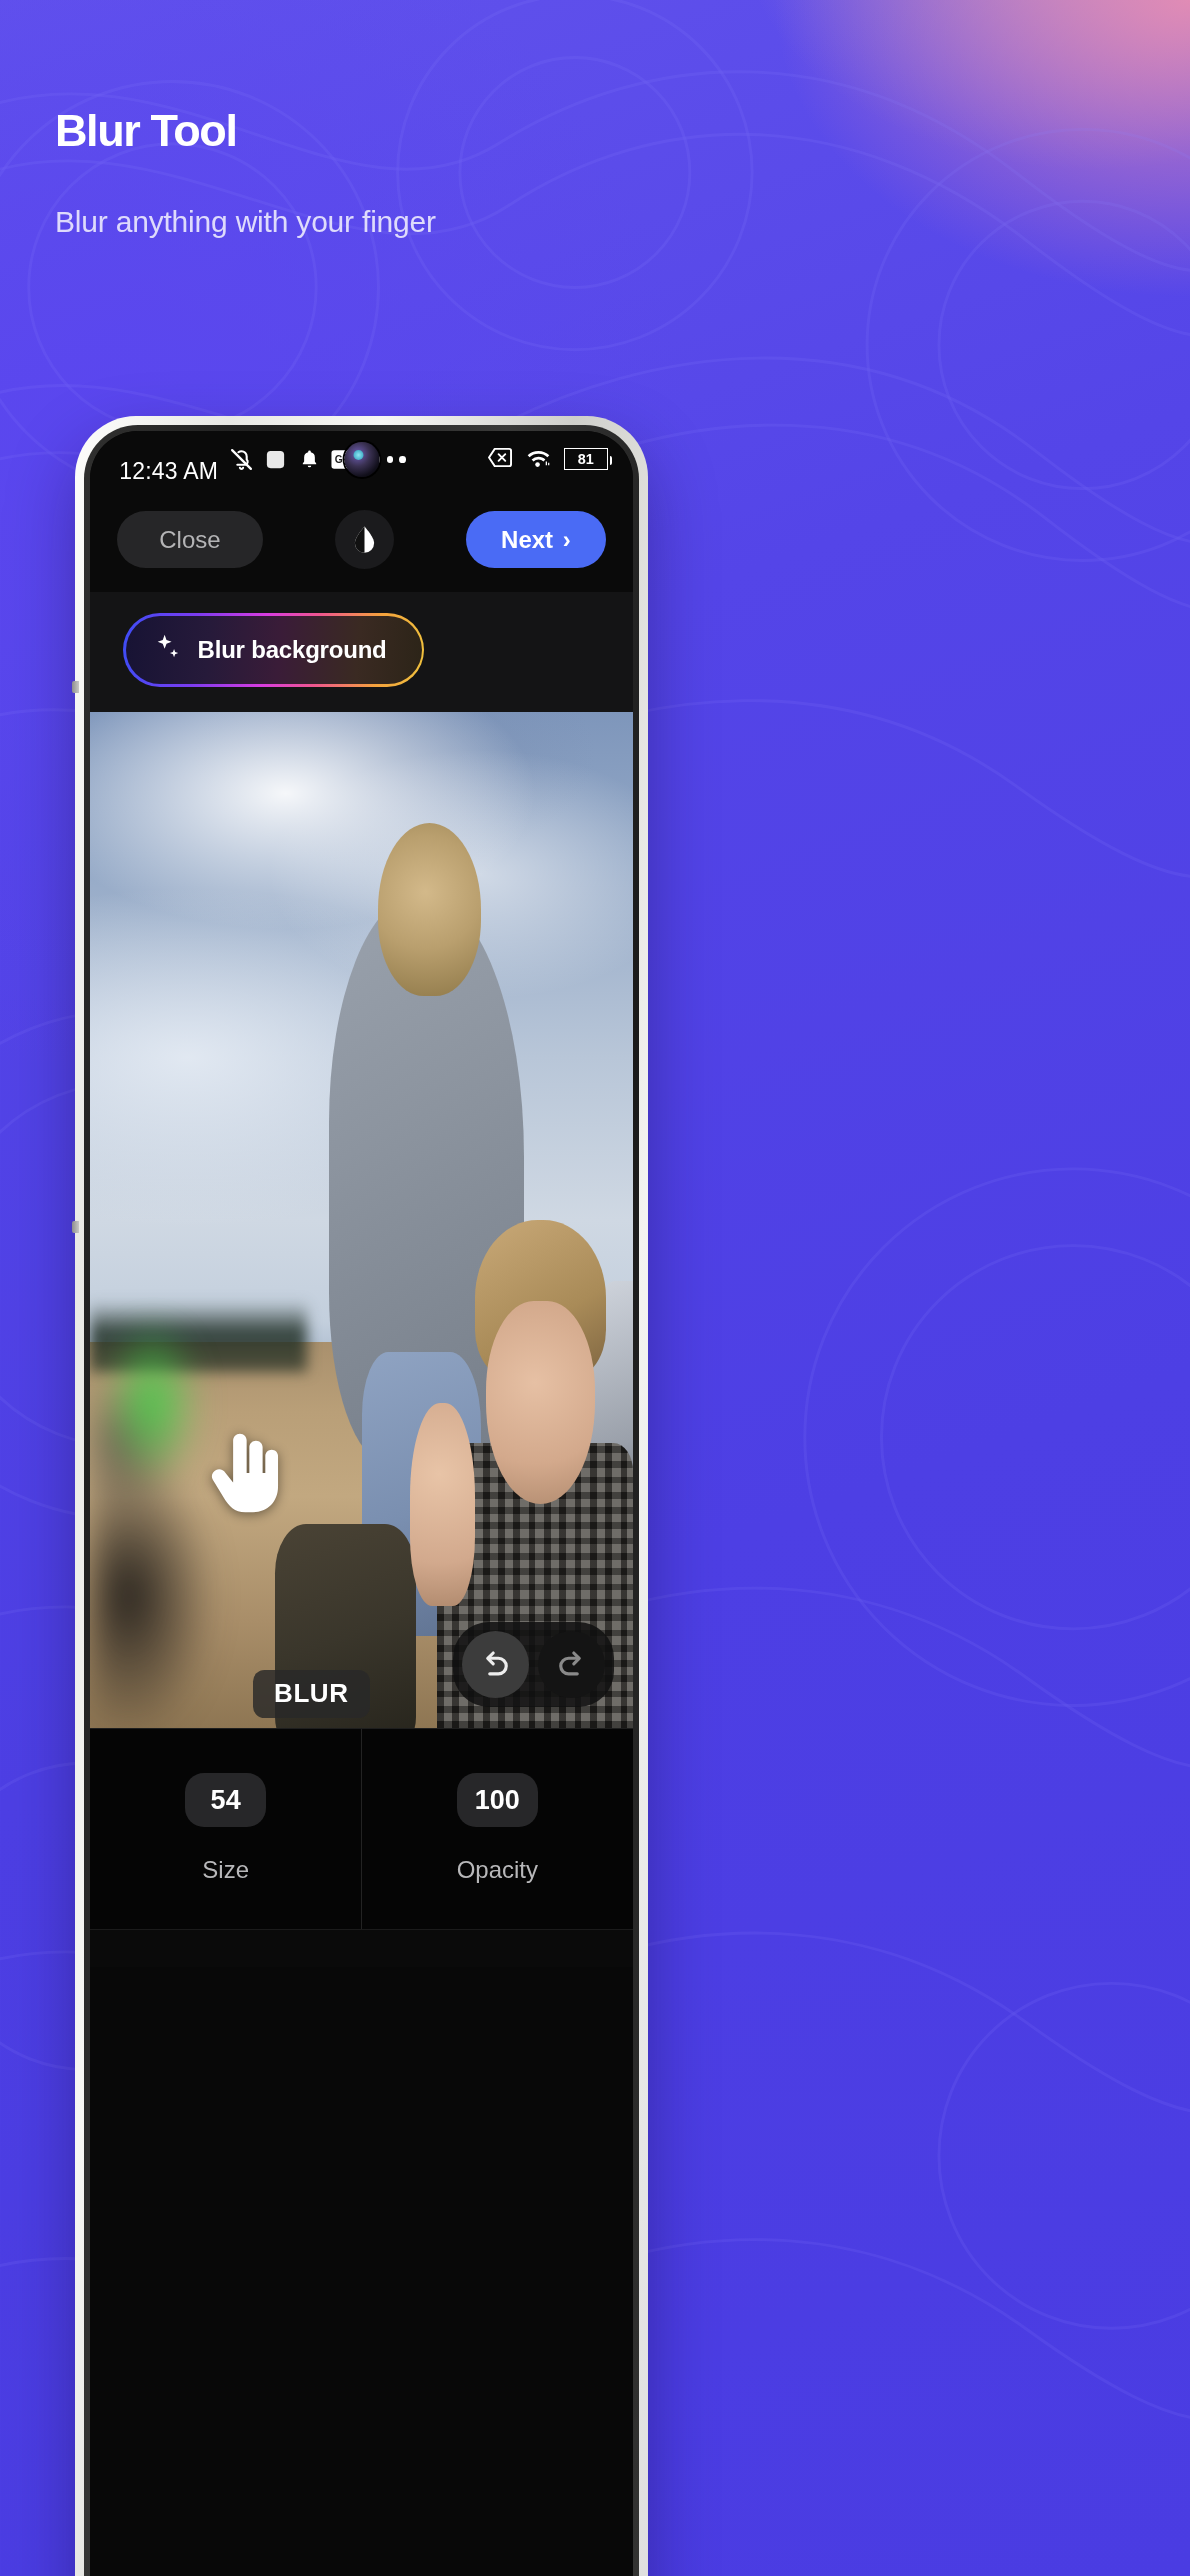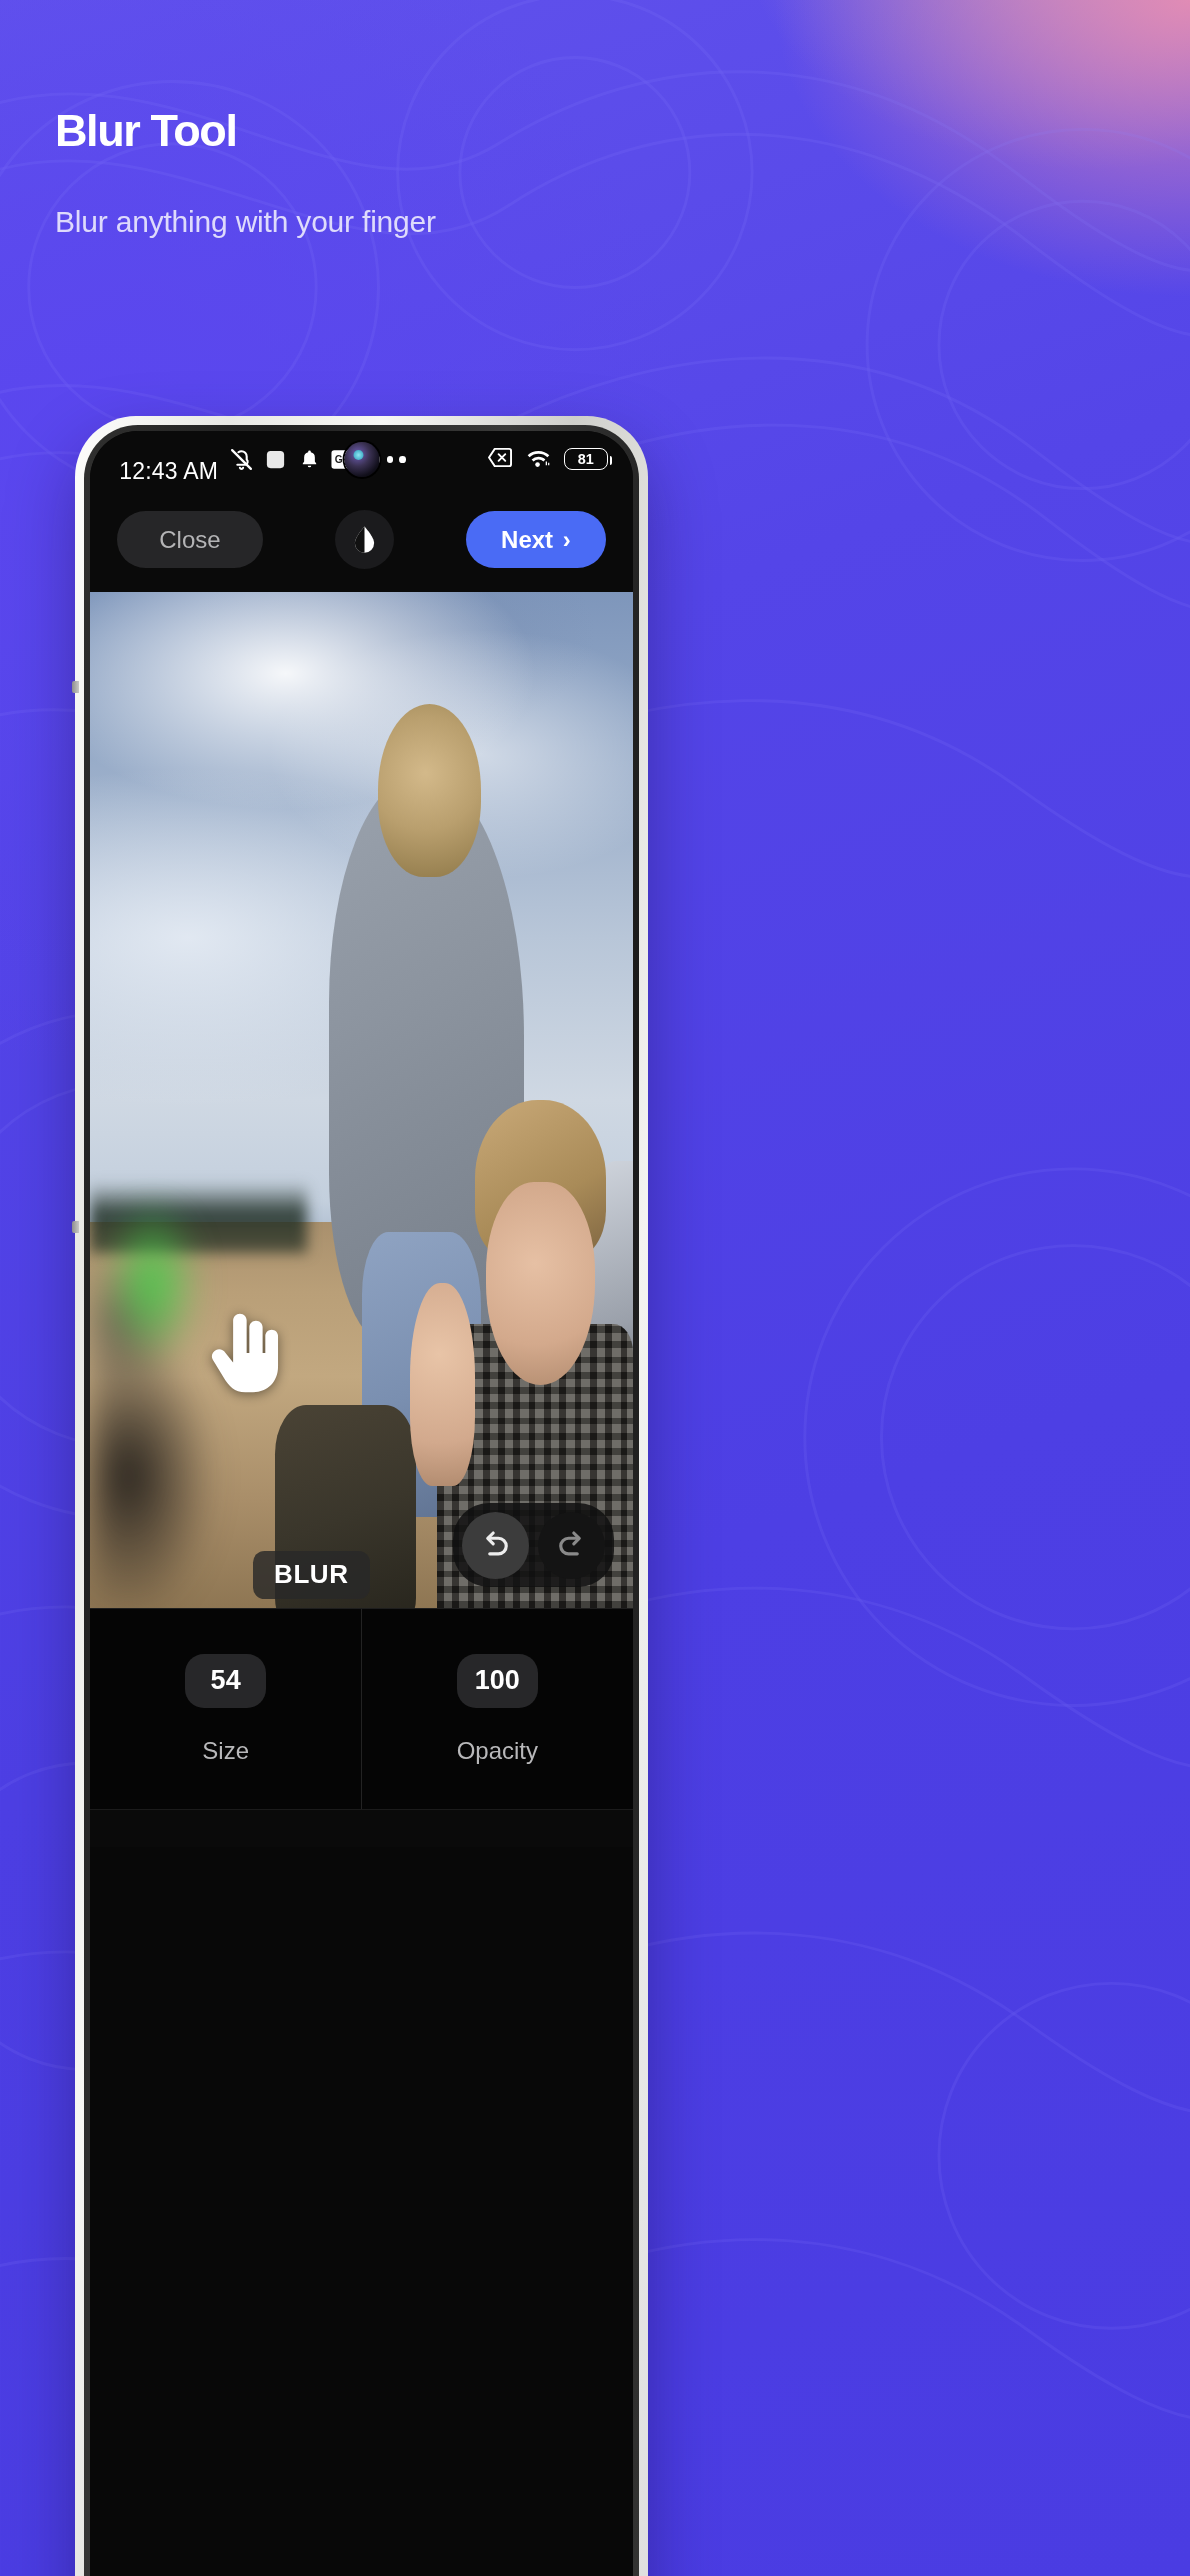--- a/index.html
+++ b/index.html
@@ -81,21 +81,21 @@
     width:35px; height:35px; border-radius:50%;
     background:radial-gradient(circle at 38% 35%,#6f5fb6 0%,#3a3152 38%,#12101c 70%,#000 100%);
     box-shadow:0 0 0 1.9px #000;
   }
   #punchhole::after {
     content:''; position:absolute; left:9.6px; top:8.6px;
     width:9.6px; height:9.6px; border-radius:50%;
     background:radial-gradient(circle,#8fe7f2 0%,#4fb8cf 60%,#2a6d85 100%);
   }
   #battery {
-    width:44px; height:22px; border:1.9px solid #fff; border-radius:8px;
+    width:44px; height:22px; border:1.9px solid #fff; border-radius:0;
     display:flex; align-items:center; justify-content:center;
     font-size:14.4px; font-weight:700; position:relative;
   }
   #battery::after{
     content:''; position:absolute; right:-5.7px; top:6.7px;
     width:2.9px; height:8.6px; background:#fff; border-radius:0 1.9px 1.9px 0;
   }
 
   
   #toolbar {
@@ -372,20 +372,33 @@
             <path d="M12 2.5C12 2.5 5 10.2 5 14.6A7 7 0 0 0 12 21.6z" fill="#111"></path>
           </svg>
         </div>
 
         <button id="next-btn">
           <span>Next</span>
           <span>›</span>
         </button>
       </div>
 
+      <div id="aibar">
+        <div id="blur-bg-pill">
+          <div id="blur-bg-inner">
+            <span>
+              <svg width="31" height="31" viewBox="0 0 24 24" fill="#fff">
+                <path d="M9 2.2l1.45 4.0L14.4 7.6l-3.95 1.4L9 13l-1.45-4L3.6 7.6l3.95-1.4z"></path>
+                <path d="M16.3 13.1l.85 2.35 2.35.85-2.35.85-.85 2.35-.85-2.35-2.35-.85 2.35-.85z"></path>
+              </svg>
+            </span>
+            <span id="blur-bg-label">Blur background</span>
+          </div>
+        </div>
+      </div>
 
       <div id="canvas">
         <div id="sky"></div>
         <div id="ground"></div>
         <div id="treeline"></div>
 
         <div class="person" id="girl-body"></div>
         <div class="person" id="girl-hair"></div>
         <div class="person" id="girl-jeans"></div>
         <div class="person" id="side-people"></div>

